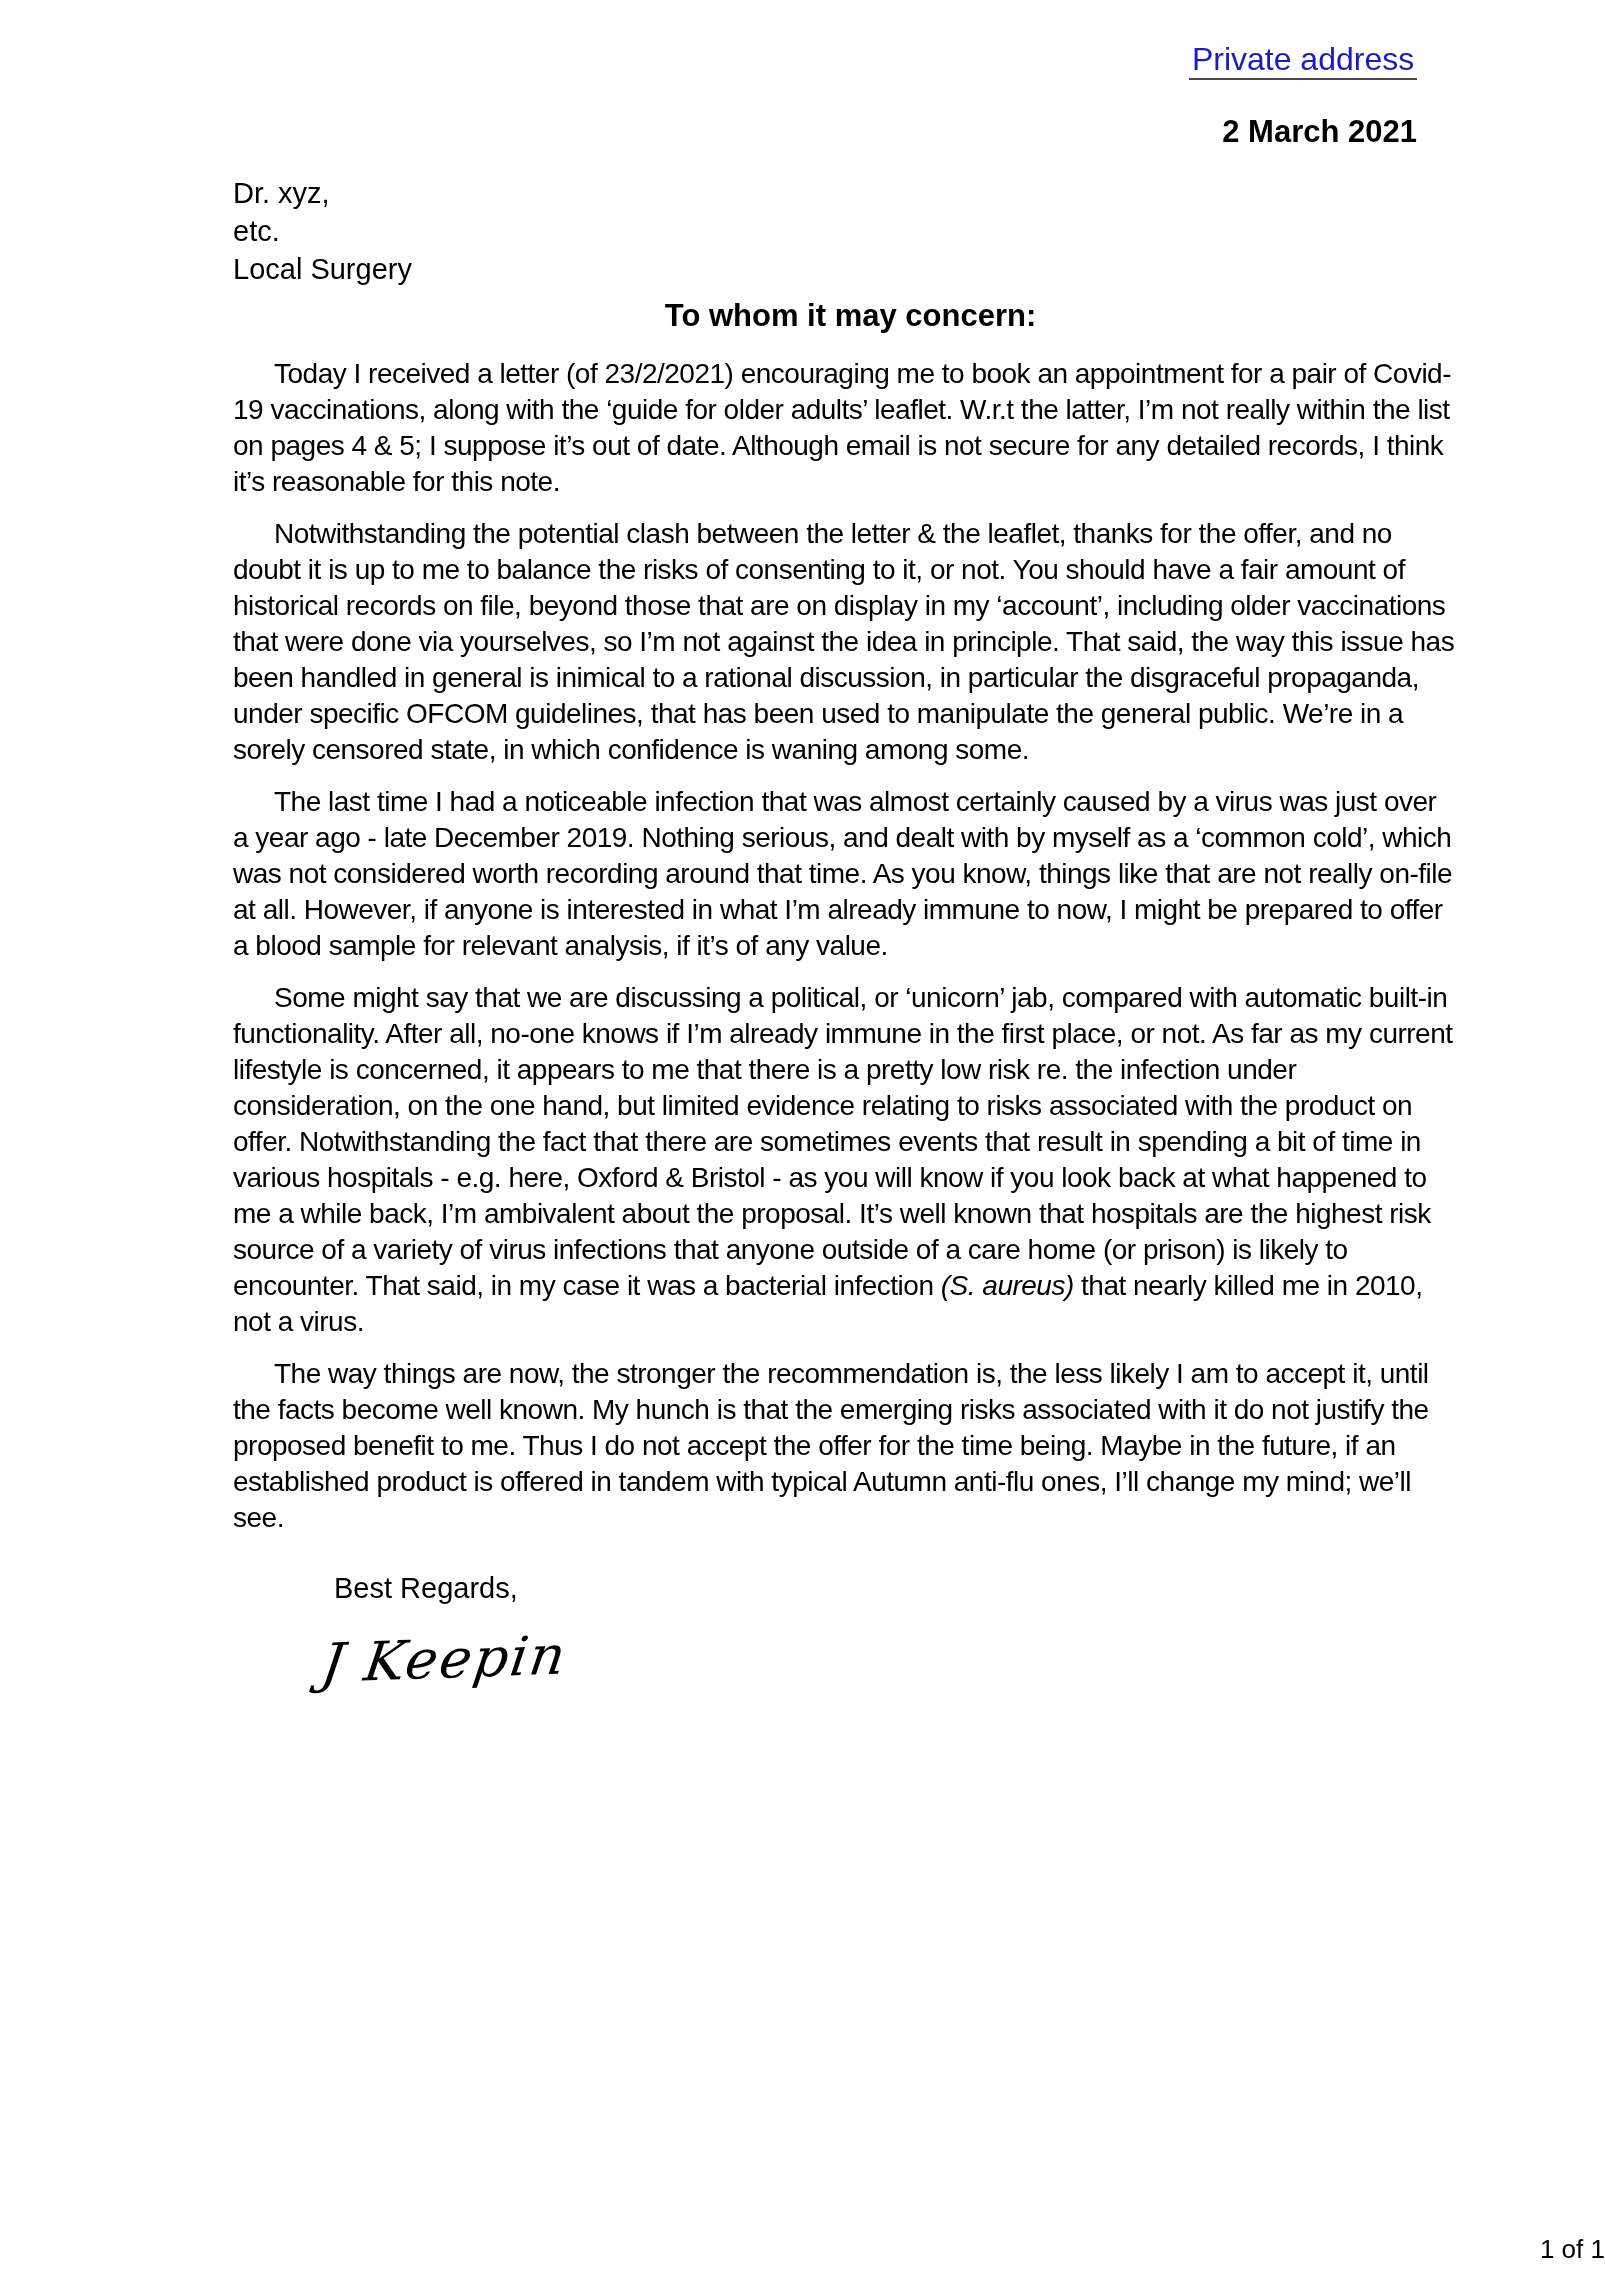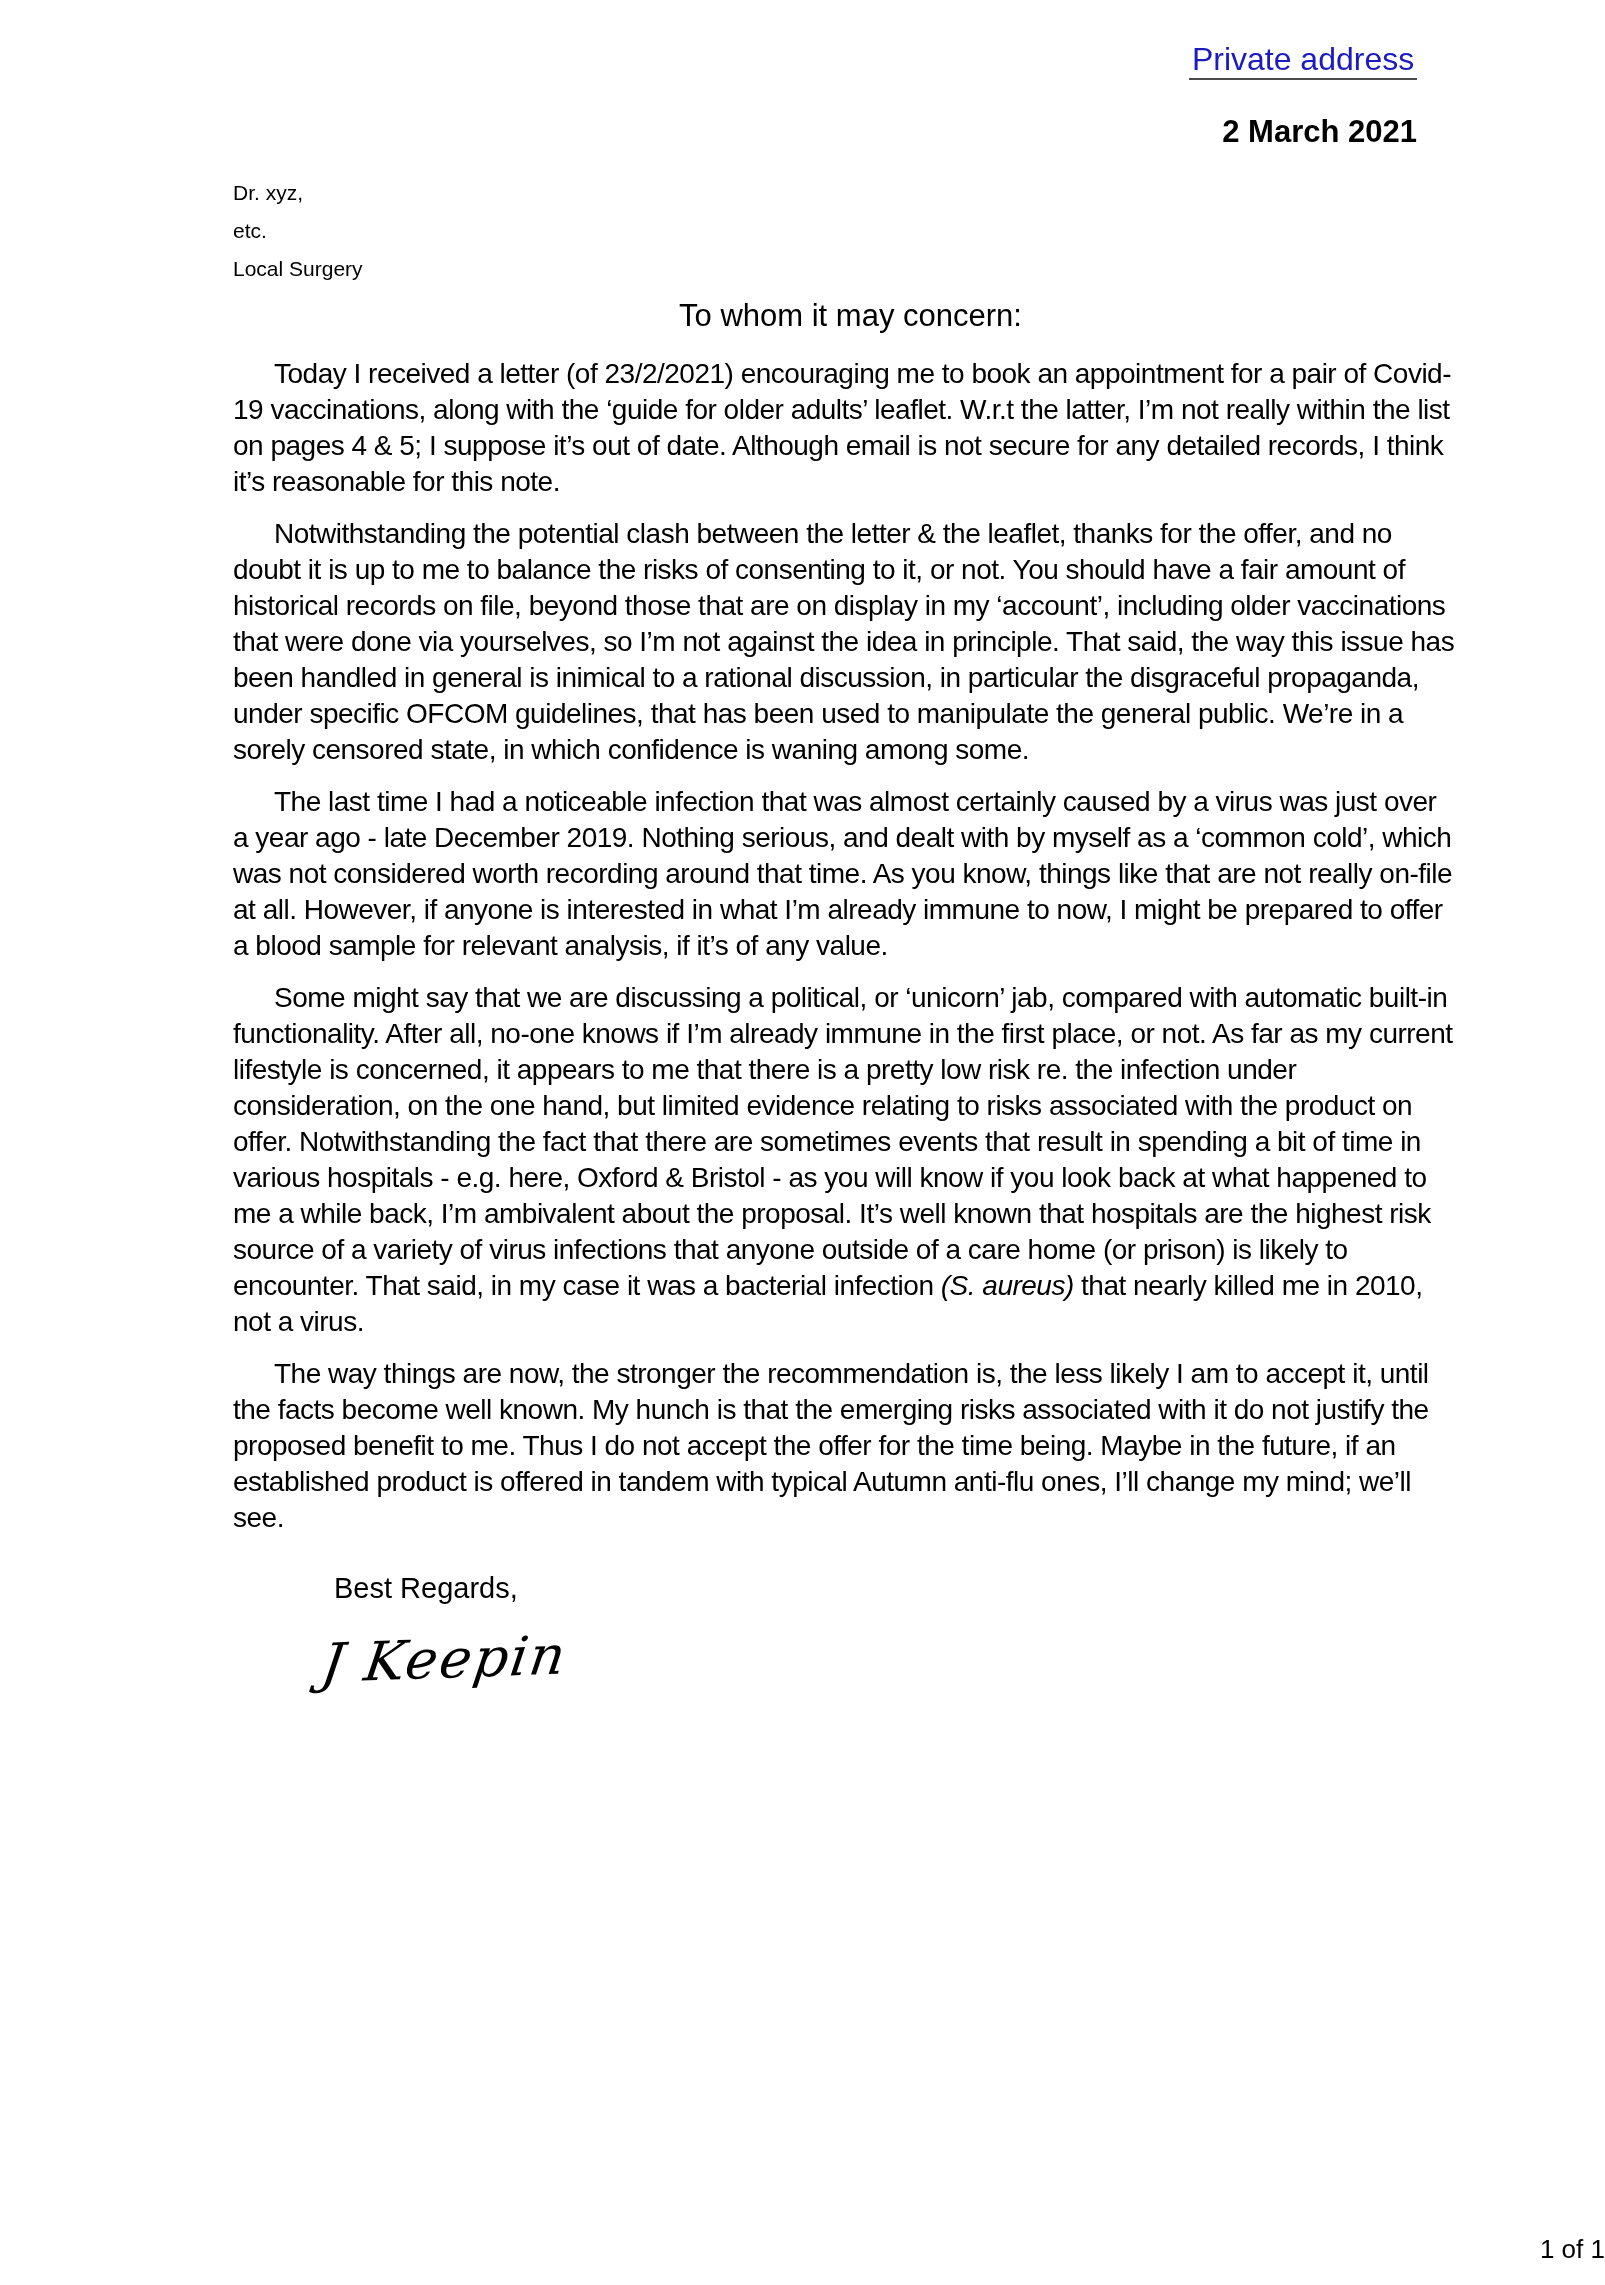--- a/index.html
+++ b/index.html
@@ -37,30 +37,30 @@
   }
   .date-line {
     margin-top: 34px;
     font-size: 31px;
     font-weight: bold;
     line-height: 37px;
   }
   
   .recipient {
     margin-top: 24px;
-    font-size: 21px;
+    font-size: 29px;
     line-height: 38px;
     text-align: left;
   }
   
   .salutation {
     margin: 9.3px 0 0 0;
     text-align: center;
     font-size: 31px;
-    font-weight: normal;
+    font-weight: bold;
     line-height: 37px;
   }
   
   .letter-body {
     margin-top: 21.4px;
     font-size: 28px;
     line-height: 36px;
     letter-spacing: -0.5px;
     text-align: left;
   }

